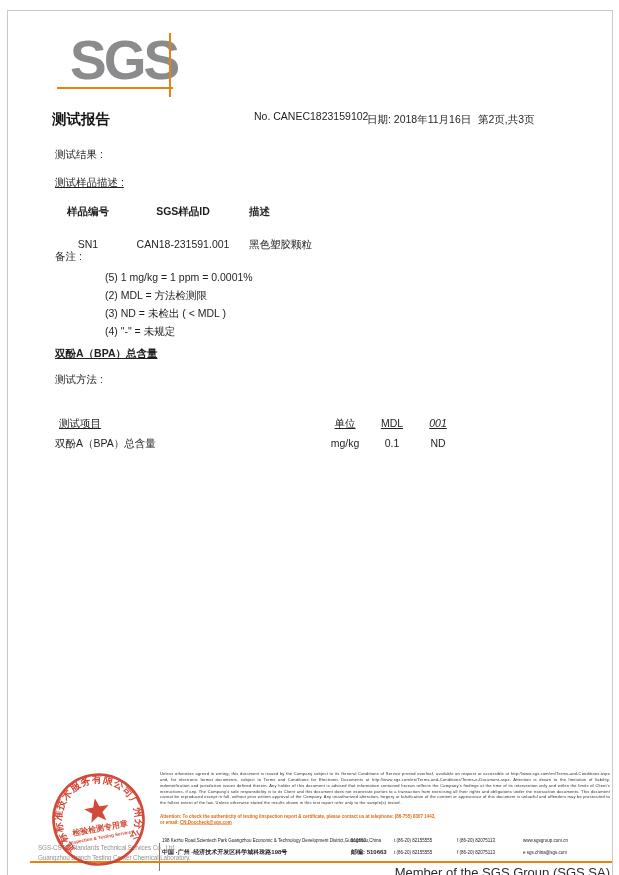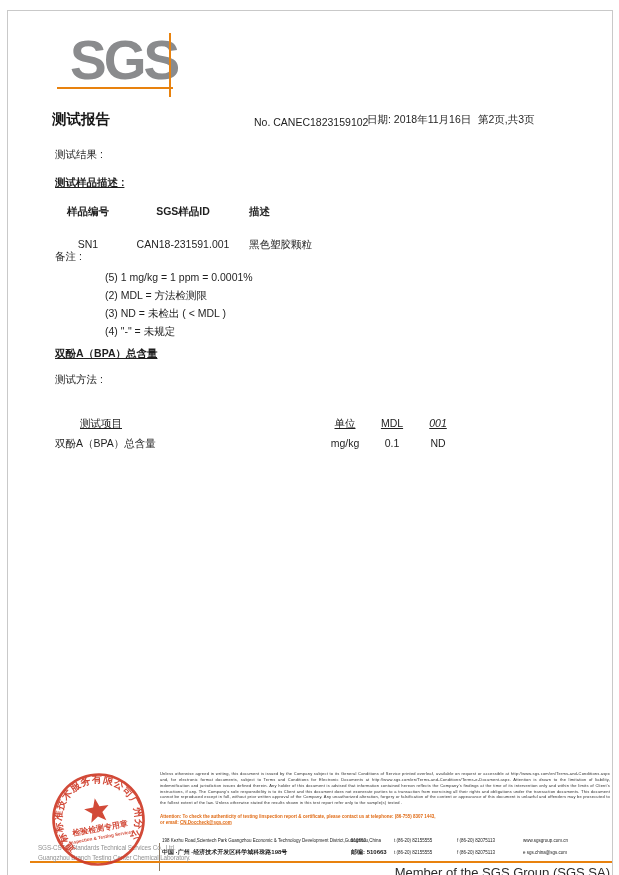--- a/index.html
+++ b/index.html
@@ -13,39 +13,39 @@
   
   #frame{left:7px;top:10px;width:604px;height:865px;
     border-left:1px solid #c9c9c9;border-top:1px solid #c9c9c9;border-right:1px solid #c9c9c9;}
   
   #logo-text{left:70px;top:33px;font-size:55px;font-weight:bold;color:#8a8b8d;
     letter-spacing:-3px;line-height:55px;transform:scaleY(1.02);}
   #logo-hline{left:57px;top:87px;width:116px;height:2px;}
   #logo-vline{left:169px;top:33px;width:2px;height:64px;}
   
   #report-title{left:52px;top:110px;font-size:14.5px;font-weight:bold;color:#171717;text-align:center;}
-  #report-no{left:215px;top:116px;padding-left:39px;}
+  #report-no{left:215px;top:110px;padding-left:39px;}
   #report-date{left:367px;top:113px;}
   #page-indicator{left:478px;top:113px;}
   
   #test-result-label{left:55px;top:148px;}
-  #sample-desc-heading{left:55px;top:176px;font-weight:bold;text-decoration:underline;}
+  #sample-desc-heading{left:55px;top:176px;font-weight:normal;text-decoration:underline;}
   #sample-table{left:55px;top:205px;display:grid;grid-template-columns:66px 124px auto;row-gap:19px;}
   #sample-table .hd{font-weight:bold;}
   #sample-table .c1,#sample-table .c2{text-align:center;}
   #sample-table .c3{text-align:left;padding-left:4px;}
   #remarks-label{left:55px;top:250px;}
   #remarks-list{left:105px;top:268px;line-height:18px;}
   #bpa-title{left:55px;top:347px;font-weight:bold;text-decoration:underline;}
   #method-label{left:55px;top:373px;}
   #method-text{left:125px;top:371px;width:468px;line-height:19.5px;text-align:justify;}
   #result-table{left:55px;top:417px;display:grid;grid-template-columns:265px 50px 44px 48px;row-gap:6px;}
   #result-table .hd{text-decoration:underline;}
   #result-table .c2,#result-table .c3,#result-table .c4{text-align:center;}
-  #result-table .hd.c1{padding-left:4px;margin-left:21px;}
+  #result-table .hd.c1{padding-left:4px;}
   #result-table .it{font-style:italic;}
   
   #fineprint{left:160px;top:771px;width:450px;}
   #fineprint .inner{width:900px;transform:scale(0.5);transform-origin:0 0;
     font-size:8px;line-height:11.5px;letter-spacing:.4px;text-align:justify;color:#2b2b2b;}
   #attention{left:160px;top:813px;width:450px;}
   #attention .inner{width:900px;transform:scale(0.5);transform-origin:0 0;
     font-size:9px;line-height:12px;font-weight:bold;color:#e06a14;}
   #attention a,#attention .em{color:#e06a14;text-decoration:underline;}
   #addr{left:162px;top:838px;width:450px;}

